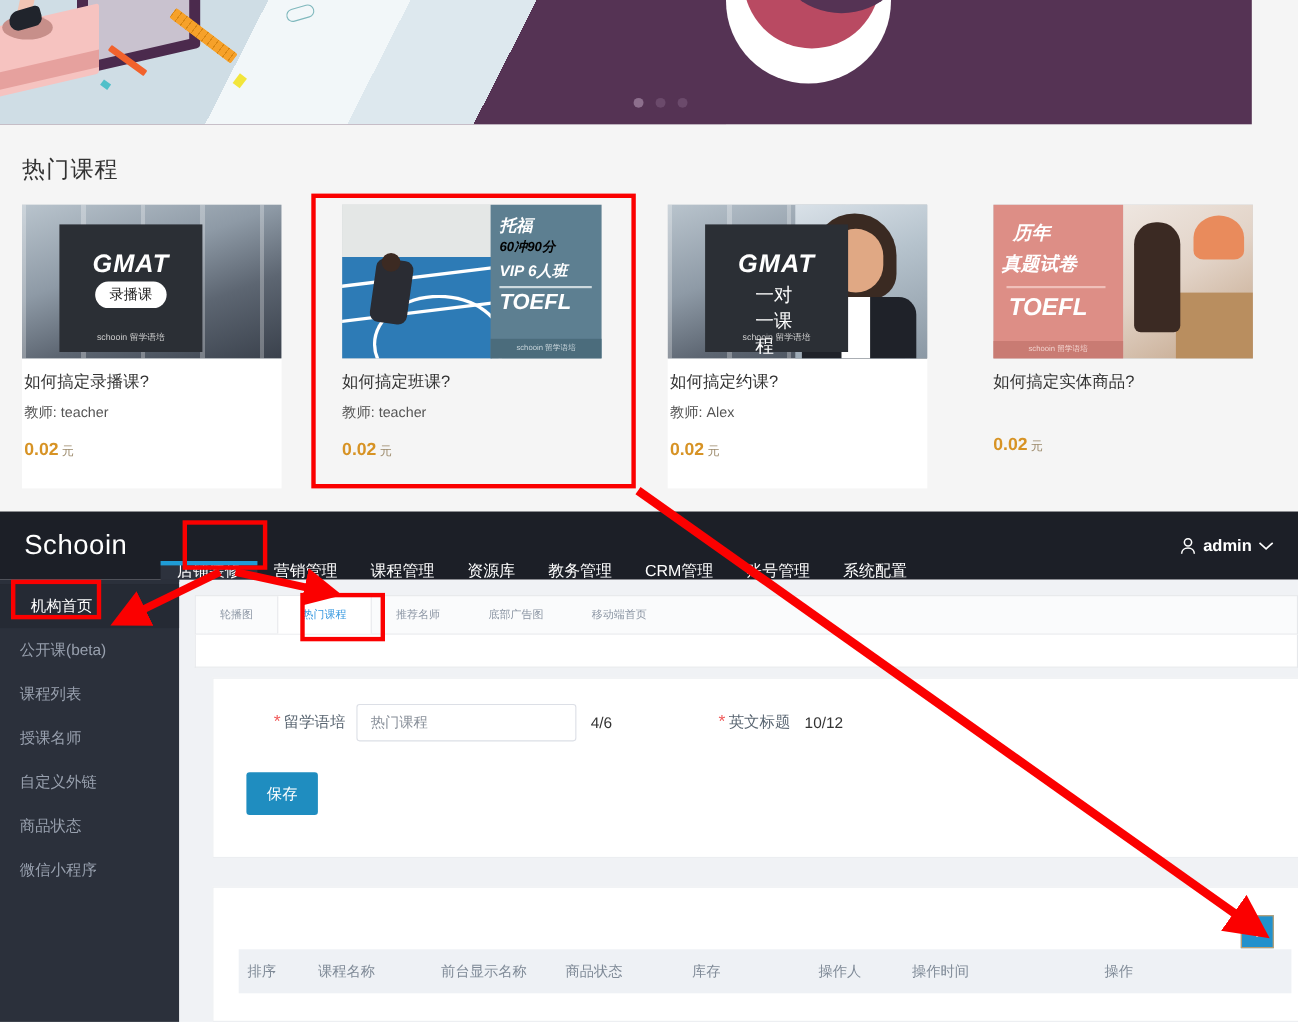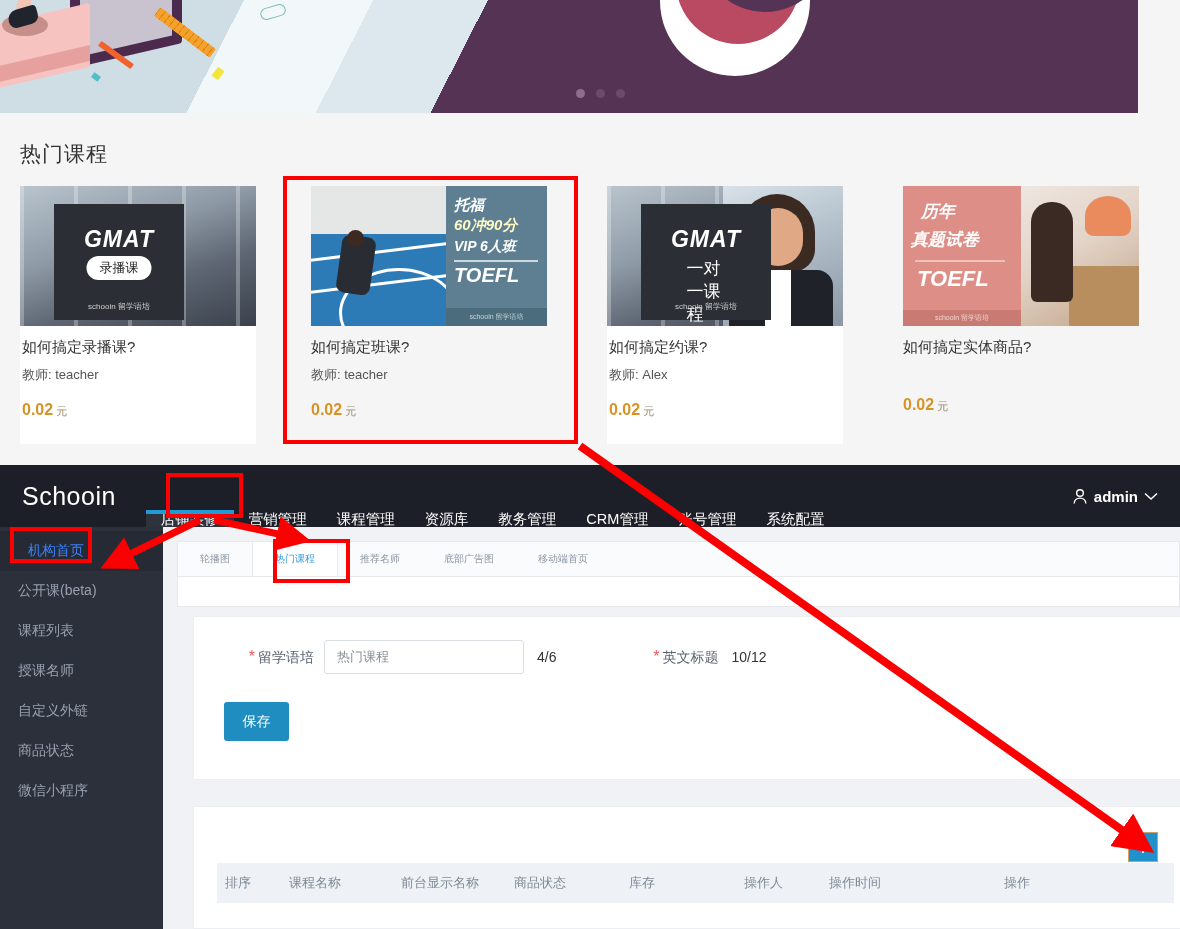--- a/index.html
+++ b/index.html
@@ -71,21 +71,21 @@
   .th-win { position:absolute; left:0; top:0; width:100%; height:100%;
             background-image: repeating-linear-gradient(90deg, rgba(255,255,255,.28) 0 4px, transparent 4px 54px); }
   .th-overlay { position:absolute; left:34px; top:18px; width:130px; height:116px; background:#2b2f35; }
   .th-ov-t { position:absolute; width:100%; top:22px; text-align:center; color:#fff;
              font-weight:bold; font-style:italic; font-size:23px; letter-spacing:1px;}
   .th-pill { position:absolute; left:50%; transform:translateX(-50%); top:52px;
              background:#fff; border-radius:13px; padding:3px 13px; font-size:13px; color:#222;}
   .th-brand { position:absolute; width:100%; bottom:8px; text-align:center; color:#cfcfcf; font-size:8px;}
   .th-toefl { position:absolute; right:0; top:0; width:101px; height:140px; background:#5d7f91; }
   .th-toefl .l1 { position:absolute; left:8px; top:10px; color:#fff; font-weight:bold; font-style:italic; font-size:15px;}
-  .th-toefl .l2 { position:absolute; left:8px; top:30px; color:#fef9c3; font-weight:bold; font-style:italic; font-size:15px;}
+  .th-toefl .l2 { position:absolute; left:8px; top:30px; color:#000000; font-weight:bold; font-style:italic; font-size:12px;}
   .th-toefl .l3 { position:absolute; left:8px; top:52px; color:#fff; font-weight:bold; font-style:italic; font-size:14px;}
   .th-toefl .l4 { position:absolute; left:8px; top:78px; color:#fff; font-weight:bold; font-style:italic; font-size:20px;}
   .th-toefl .hr { position:absolute; left:8px; top:74px; width:84px; height:2px; background:#cdd9de;}
   .th-toefl .br { position:absolute; left:0; bottom:0; width:101px; height:18px; background:#4b6c7c; color:#c9d6dc; font-size:7px; text-align:center; line-height:18px;}
   .th-track { position:absolute; left:0; top:0; width:136px; height:140px;
               background: linear-gradient(180deg,#e4e7e6 0 34%, #2d7bb6 34% 100%); }
   .th-track .lane { position:absolute; left:-14px; top:64px; width:170px; height:3px; background:#fff; transform:rotate(-7deg); }
   .th-track .lane2{ position:absolute; left:-14px; top:96px; width:170px; height:3px; background:#fff; transform:rotate(-7deg); }
   .th-track .arc { position:absolute; left:28px; top:82px; width:120px; height:90px; border:3px solid #fff; border-radius:50%; border-bottom-color:transparent;}
   .th-run { position:absolute; left:28px; top:50px; width:34px; height:58px; background:#2a2c33; border-radius:8px; transform:rotate(8deg);}
@@ -125,21 +125,21 @@
     content:''; position:absolute; left:0; right:0; top:0; height:4px; background:#1f9cd6;
   }
   .user { position:absolute; right:22px; top:0; height:62px; display:flex; align-items:center; gap:6px; color:#fff; font-size:15px;font-weight:bold; }
   .user svg { display:block; }
 
   .sidebar {
     position:absolute; left:0; top:62px; width:163px; height:402px; background:#2b303b;
     padding-top: 4px;
   }
   .side-item { height:40px; display:flex; align-items:center; padding-left:18px; font-size:14px; color:#98a0ae; cursor:pointer; }
-  .side-item.active { background:#252a34; color:#3b82f6;padding-left:28px; }
+  .side-item.active { background:#252a34; color:#ffffff;padding-left:28px; }
 
   .content { position:absolute; left:163px; top:62px; width:1017px; height:402px; background:#f0f2f5; }
   .tabs-card { position:absolute; left:14px; top:14px; width:1003px; height:36px; background:#fafbfc; border:1px solid #e6e8eb; border-bottom: 1px solid #e6e8eb;}
   .tabs { display:flex; height:34px; align-items:stretch; }
   .tab { display:flex; align-items:center; padding:0 22px; font-size:10px; color:#8c96a4; cursor:pointer; }
   .tab.active { color:#3a9ae0; background:#ffffff; border-left:1px solid #e6e8eb; border-right:1px solid #e6e8eb; }
   .panel-white { position:absolute; left:14px; top:50px; width:1003px; height:30px; background:#ffffff; border:1px solid #e6e8eb; border-top:none;}
 
   .form-card {
     position:absolute; left:30px; top:151px; width:1003px; height:164px;

